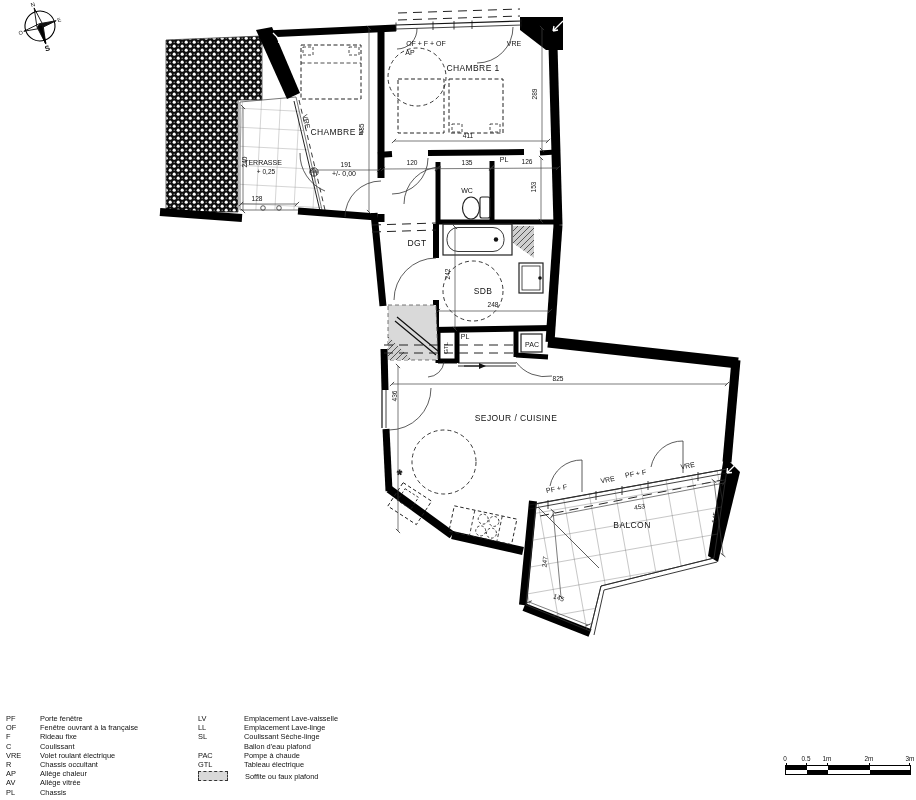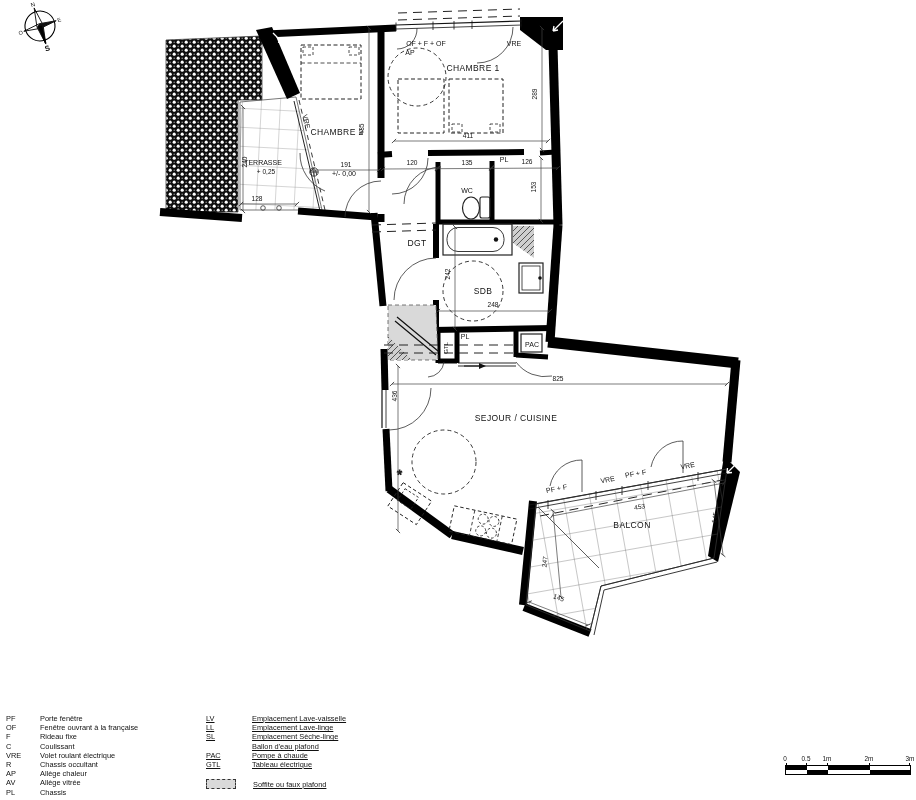--- a/index.html
+++ b/index.html
@@ -5,25 +5,25 @@
   html,body{margin:0;padding:0;background:#fff;}
   .page{position:relative;width:916px;height:800px;background:#fff;overflow:hidden;
         font-family:"Liberation Sans", sans-serif;}
   svg text{font-family:"Liberation Sans", sans-serif;fill:#111;}
   .room-lbl{font-size:8.5px;letter-spacing:.4px;}
   .small-lbl{font-size:7px;}
   .dim{font-size:6.6px;fill:#111;}
   .legend{position:absolute;left:6px;top:714px;font-size:7.4px;color:#111;line-height:9.2px;}
   .lcol{position:absolute;top:0;}
   .lcol1{left:0;width:170px;}
-  .lcol2{left:200px;width:220px;text-decoration:underline;}
+  .lcol2{left:192px;width:220px;}
   .lr{display:flex;}
   .lcol1 .ab{width:34px;flex:0 0 34px;}
   .lcol2 .ab{width:46px;flex:0 0 46px;}
-  .soffite-row{display:flex;margin-top:10px;align-items:center;}
+  .soffite-row{display:flex;margin-top:2px;align-items:center;}
   .soffite-box{width:28px;height:8px;background:#d9d9d9;border:1px dashed #333;
                margin-right:17px;flex:0 0 28px;}
   .scalebar{position:absolute;left:785px;top:755px;width:126px;height:26px;font-size:6.4px;color:#111;}
   .sb-labels{position:relative;height:8px;}
   .sb-labels span{position:absolute;transform:translateX(-50%);}
   .sb-bar{position:relative;margin-top:2px;width:126px;height:10px;border:1px solid #000;box-sizing:border-box;}
   .sb-row{display:flex;height:4px;}
   .sb-cell{height:4px;}
   .b{background:#000;} .w{background:#fff;}
   .sb-tick{position:absolute;top:-3px;width:1px;height:3px;background:#000;}
@@ -322,21 +322,21 @@
     <div class="lr">
           <span class="ab">LV</span>
           <span class="lb">Emplacement Lave-vaisselle</span>
         </div>
     <div class="lr">
           <span class="ab">LL</span>
           <span class="lb">Emplacement Lave-linge</span>
         </div>
     <div class="lr">
           <span class="ab">SL</span>
-          <span class="lb">Emplacement Sèche-linge</span>
+          <span class="lb">Coulissant Sèche-linge</span>
         </div>
     <div class="lr">
           <span class="ab"></span>
           <span class="lb">Ballon d'eau plafond</span>
         </div>
     <div class="lr">
           <span class="ab">PAC</span>
           <span class="lb">Pompe à chaude</span>
         </div>
     <div class="lr">

